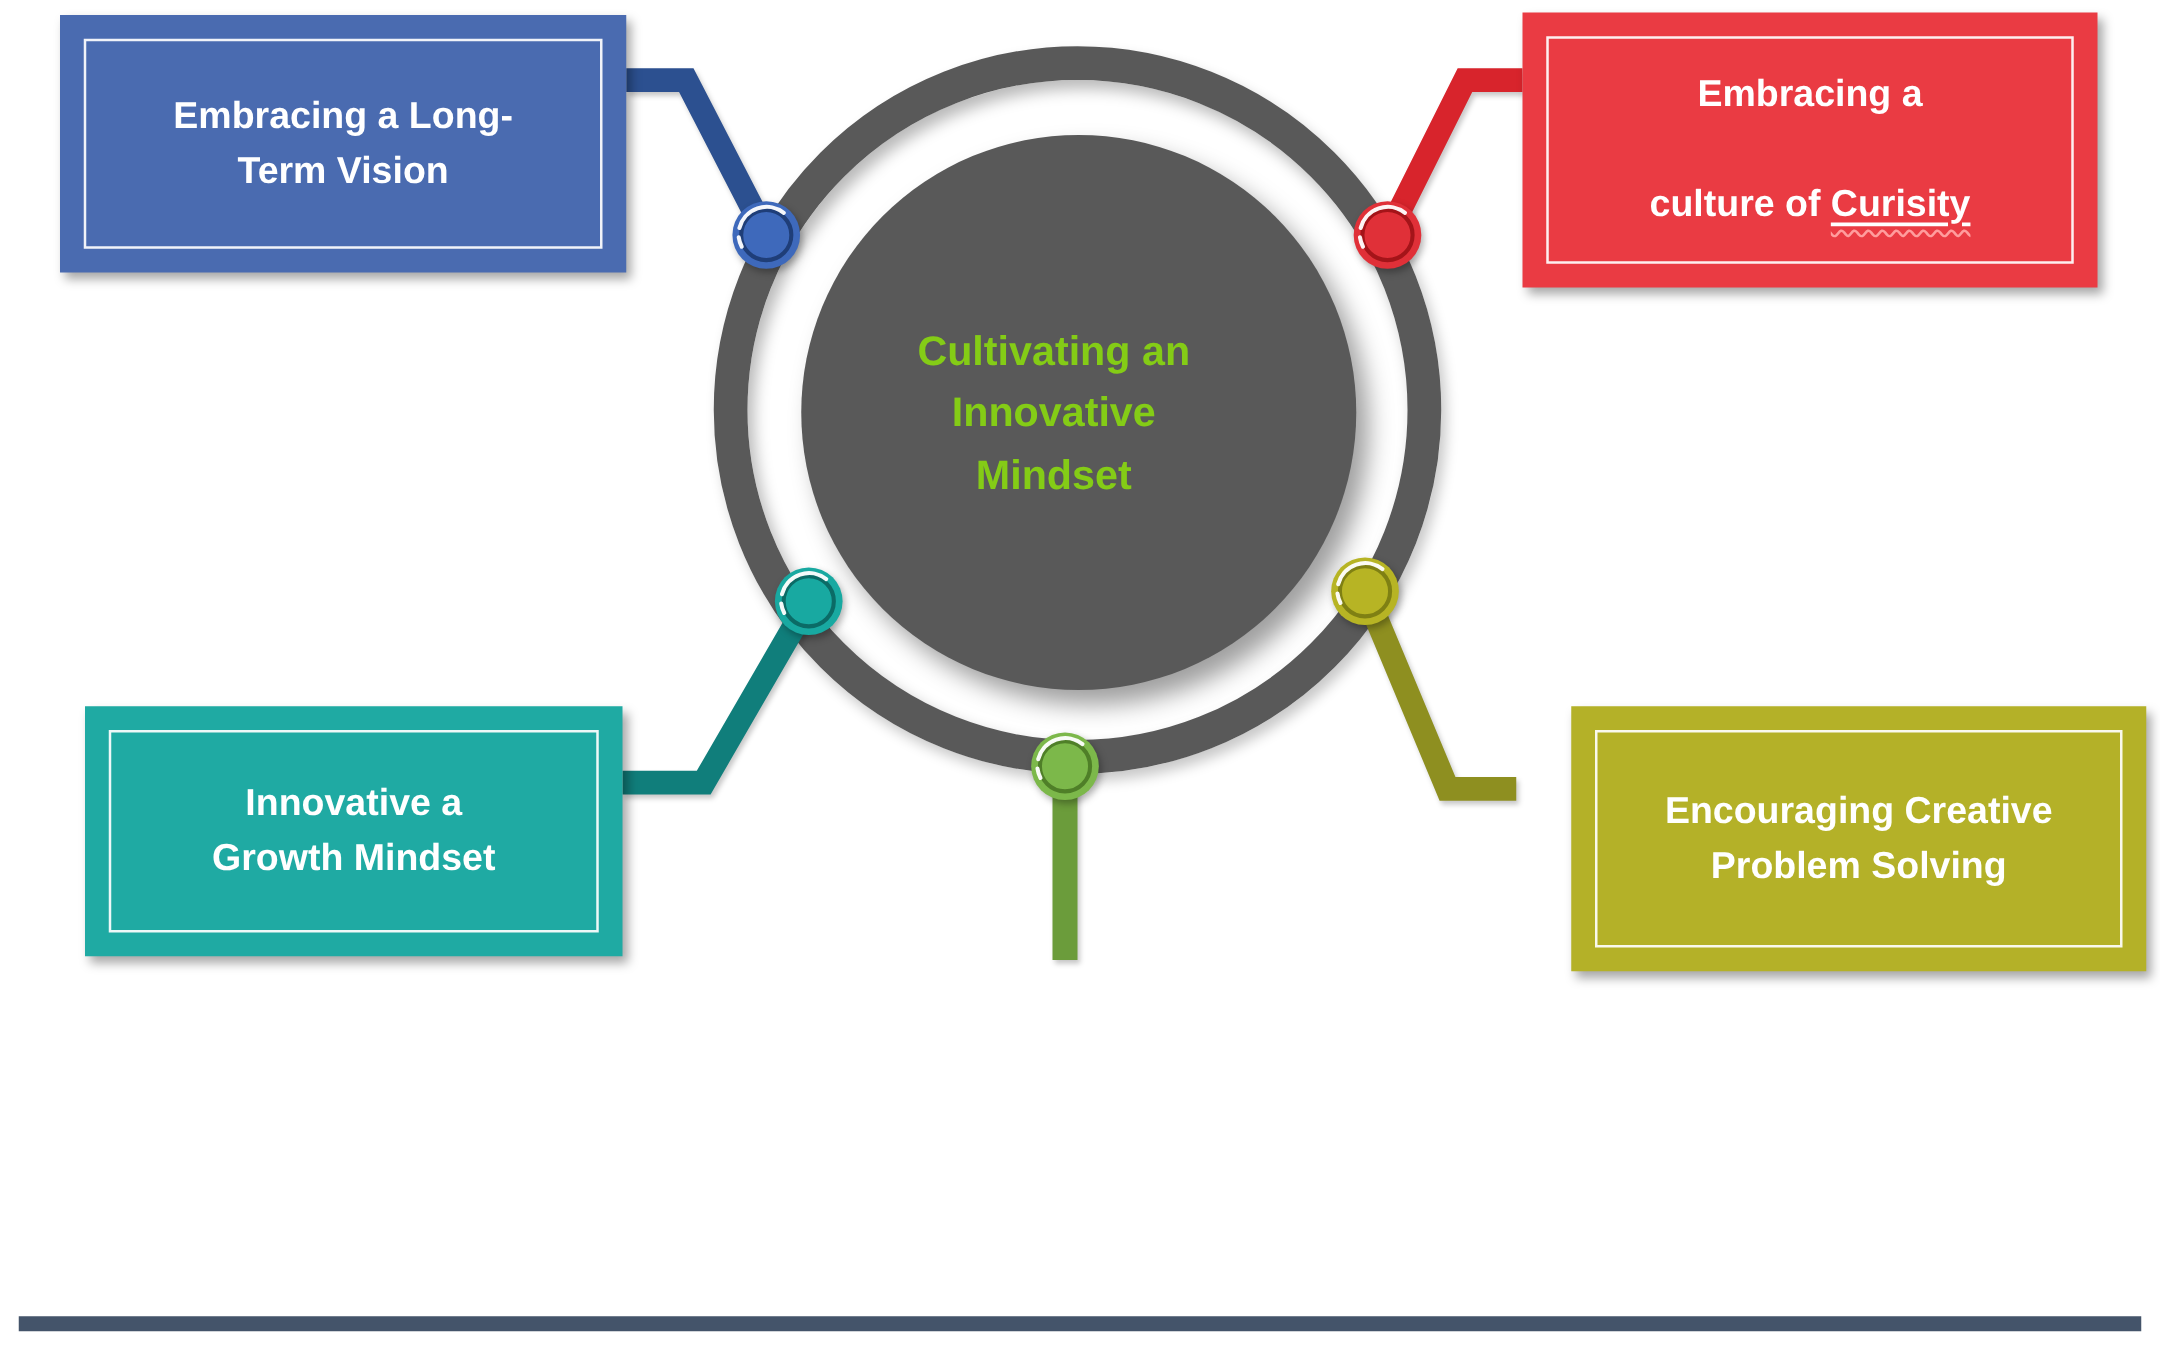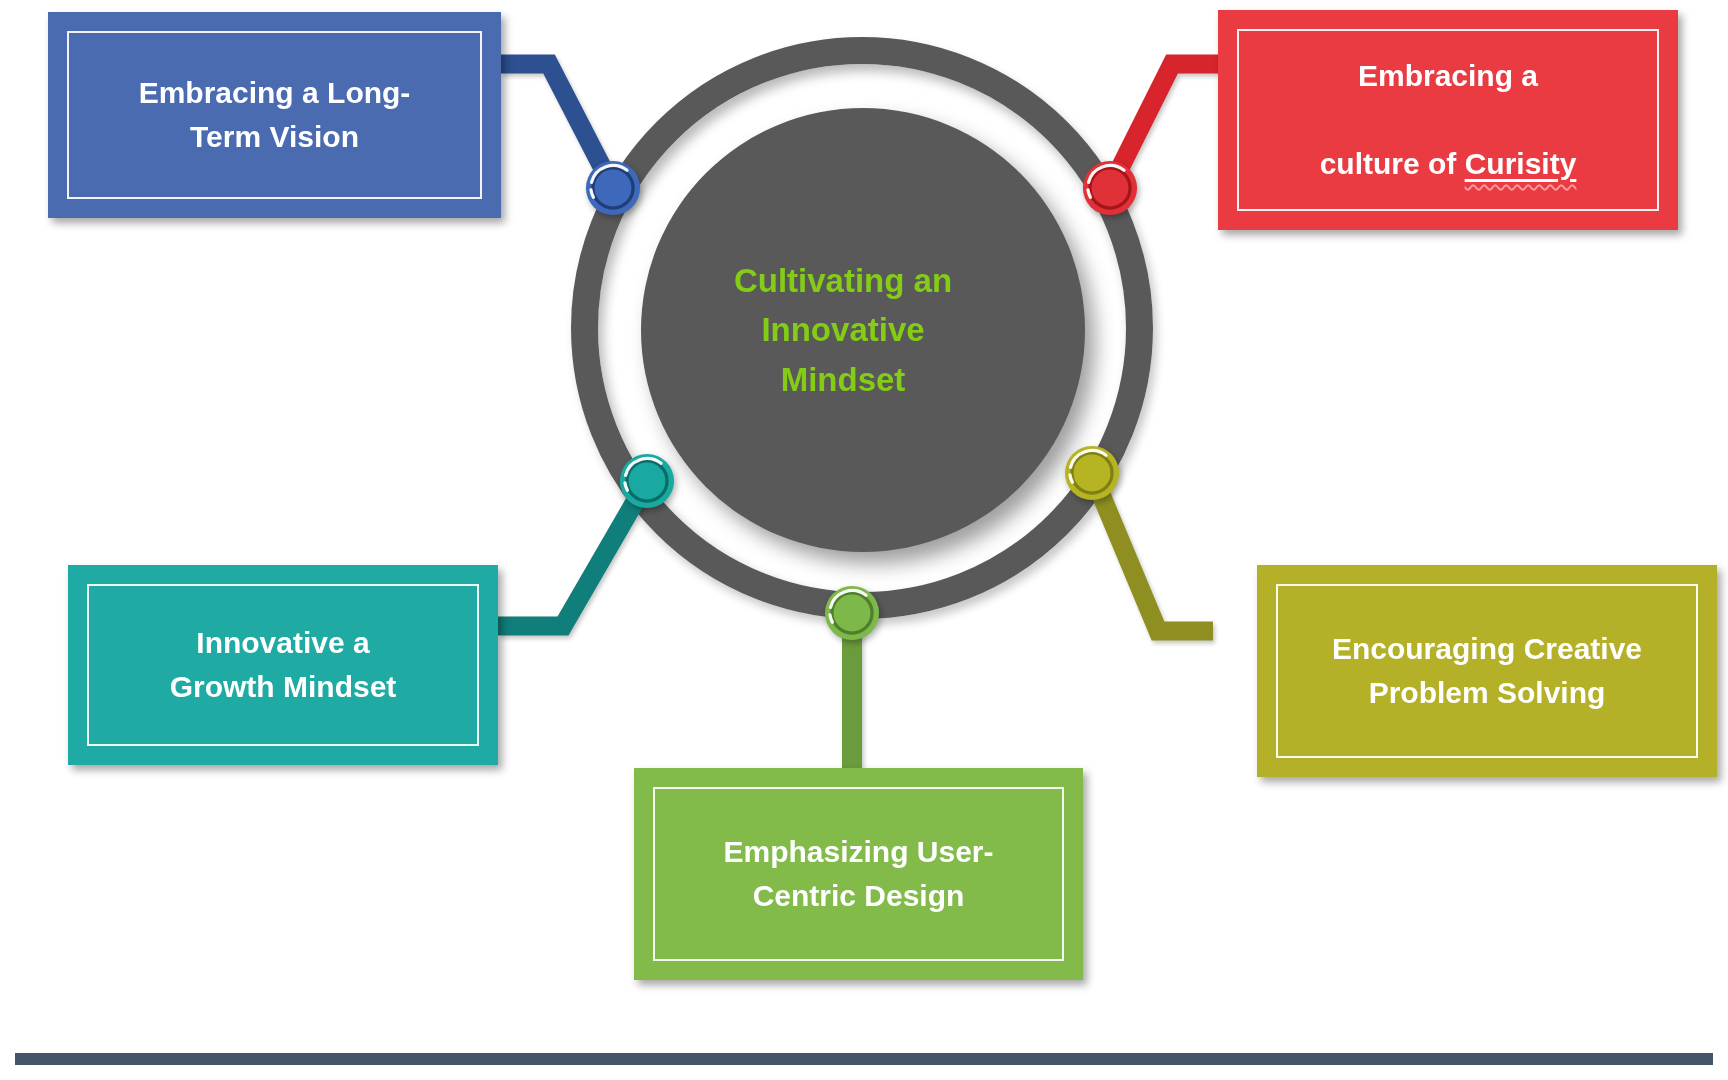--- a/index.html
+++ b/index.html
@@ -143,21 +143,16 @@
     <div class="box-label">Innovative a
 Growth Mindset</div>
   </div>
 
   <div class="box" style="left: 1213px; top: 565px; width: 460px; height: 212px; margin-left: 44px; --fill: #B4B128; --line: #8E8F20; --dot-fill: #B7B424; --dot-ring: #7F8013;">
     <div class="box-border"></div>
     <div class="box-label">Encouraging Creative
 Problem Solving</div>
   </div>
 
-  <div class="box" style="left: 634px; top: 768px; width: 449px; height: 212px; --fill: #83BB4B; --line: #6B9C3B; --dot-fill: #7CB84A; --dot-ring: #4F7F28;">
-    <div class="box-border"></div>
-    <div class="box-label">Emphasizing User-
-Centric Design</div>
-  </div>
 
   <div class="footer-bar" style="background: rgb(68, 84, 106);"></div>
 
 </div>
 
 </body></html>

